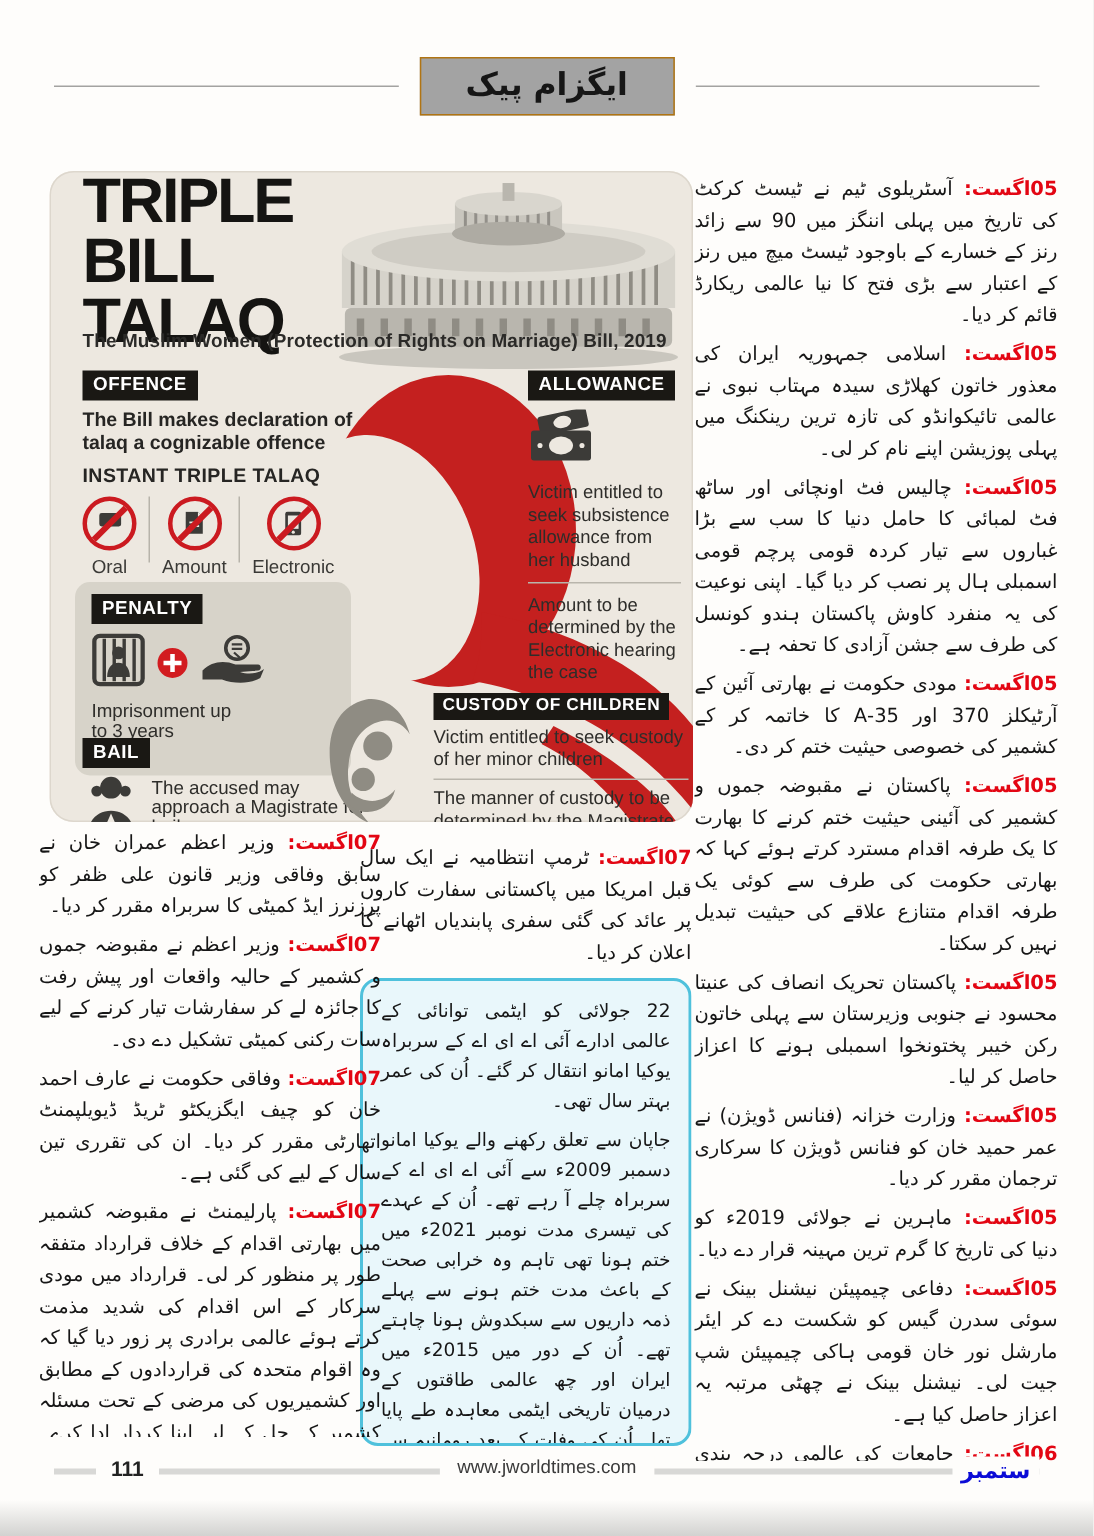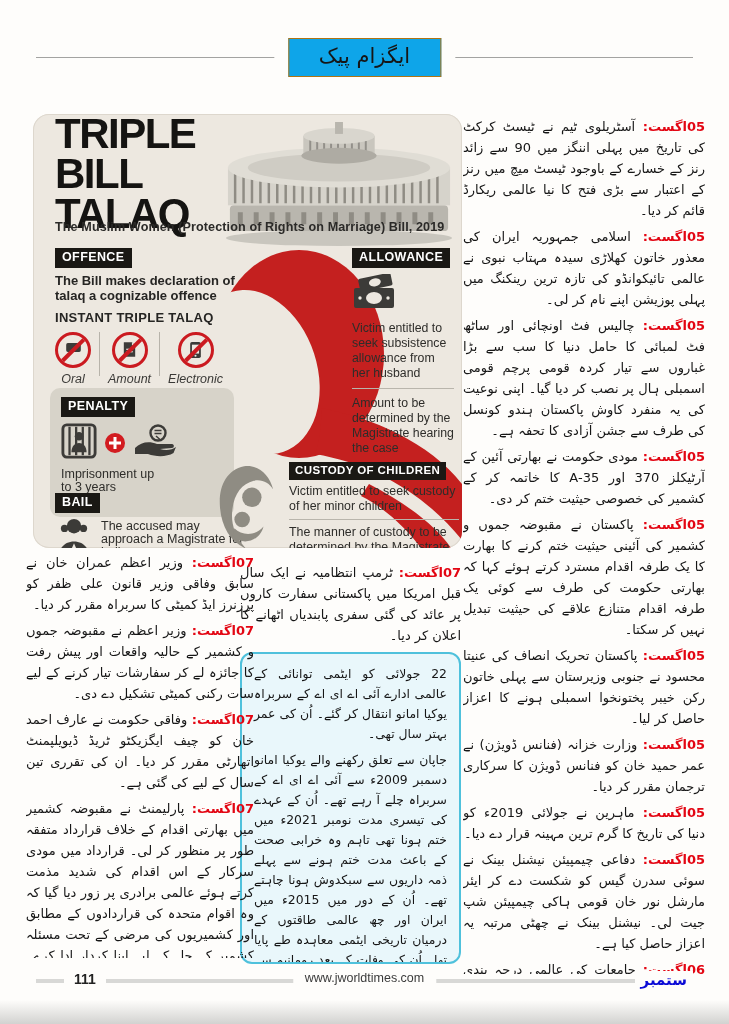--- a/index.html
+++ b/index.html
@@ -2,22 +2,22 @@
 <html lang="ur"><head>
 <meta charset="utf-8">
 <style>
   html,body{margin:0;padding:0;background:#e9e9e7;}
   .page{position:relative;width:729px;height:1024px;margin:0 auto;background:#fefdfb;overflow:hidden;
         font-family:"Liberation Sans",sans-serif;}
 
   
   .header-rule{position:absolute;top:57px;left:36px;right:36px;height:1px;background:#a3a3a1;}
   .badge-wrap{position:absolute;top:38px;left:50%;transform:translateX(-50%);background:#fefdfb;padding:0 14px;}
-  .badge{display:inline-block;background:#0ea5e9;border:1px solid #b07413;color:#fff;
-         font-family:"DejaVu Sans",sans-serif;font-weight:400;font-size:21px;line-height:1;
+  .badge{display:inline-block;background:#a3a3a3;border:1px solid #b07413;color:#fff;
+         font-family:"DejaVu Sans",sans-serif;font-weight:700;font-size:21px;line-height:1;
          padding:7px 30px 9px;direction:rtl;}
 
   
   .info{position:absolute;left:33px;top:114px;width:429px;height:434px;background:#ede8e0;
         border-radius:16px;overflow:hidden;box-shadow:inset 0 0 0 1px #ddd7cd;}
   .info-title{position:absolute;left:22px;top:0;z-index:2;color:#151412;font-weight:900;
         font-size:42px;line-height:40px;letter-spacing:-1.5px;}
   .parl{position:absolute;right:4px;top:4px;z-index:1;}
   .info-sub{position:absolute;left:22px;top:106px;width:396px;z-index:2;font-size:12.6px;
         font-weight:700;color:#2b2a28;letter-spacing:.1px;}
@@ -25,21 +25,21 @@
 
   .chip{display:inline-block;background:#1a1814;color:#fff;font-weight:800;font-size:12.5px;
         line-height:1;padding:3px 7px 4px;letter-spacing:.4px;}
   .chip.small{font-size:11.5px;padding:3px 6px;}
 
   .sec{position:absolute;z-index:2;color:#34322f;}
   .sec-offence{left:22px;top:133px;width:236px;}
   .offence-text{margin:5px 0 0;font-size:13px;font-weight:700;line-height:15px;color:#262523;width:180px;}
   .instant{margin:7px 0 0;font-size:13px;font-weight:800;letter-spacing:.3px;color:#262523;}
   .modes-row{margin-top:7px;display:flex;align-items:flex-start;}
-  .mode{text-align:center;font-style:italic;}
+  .mode{text-align:center;}
   .mode + .vsep{width:1px;background:#b7b3aa;height:44px;margin:0 8px;}
   .vsep + .mode{}
   .no-sign{display:flex;align-items:center;justify-content:center;width:30px;height:30px;
         border:3.5px solid #cb1a20;border-radius:50%;position:relative;margin:0 auto;}
   .no-sign::after{content:"";position:absolute;left:50%;top:0;bottom:0;width:3.5px;background:#cb1a20;
         transform:translateX(-50%) rotate(45deg);}
   .mode-label{display:block;margin-top:4px;font-size:12.5px;color:#3a3936;}
 
   .sec-allow{right:8px;top:133px;width:102px;}
   .allow-text{margin:5px 0 0;font-size:12.3px;font-weight:500;line-height:15px;color:#2e2d2a;}
@@ -176,21 +176,21 @@
               <ellipse cx="23" cy="8.5" rx="6" ry="4" fill="#ede8e0"></ellipse>
             </g>
           <rect x="2" y="14" width="40" height="20" rx="2" fill="#3c3b38"></rect>
           <ellipse cx="22" cy="24" rx="8" ry="6" fill="#ede8e0"></ellipse>
           <circle cx="8" cy="24" r="1.7" fill="#ede8e0"></circle>
             <circle cx="36" cy="24" r="1.7" fill="#ede8e0"></circle>
         </svg>
       </div>
       <p class="allow-text">Victim entitled to seek subsistence allowance from her husband</p>
       <div class="divider"></div>
-      <p class="allow-text">Amount to be determined by the Magistrate hearing the case</p>
+      <p class="allow-text">Amount to be determined by the Electronic hearing the case</p>
     </div>
 
     <div class="sec sec-penalty">
       <span class="chip">PENALTY</span>
       <div class="penalty-icons">
         <span>
           <svg width="36" height="36" viewBox="0 0 38 38">
             <rect x="2" y="2" width="34" height="34" rx="4" fill="none" stroke="#3c3b38" stroke-width="3"></rect>
             <circle cx="19" cy="14" r="4.5" fill="#3c3b38"></circle>
             <path d="M11 31 c0-7 4-10 8-10 s8 3 8 10 z" fill="#3c3b38"></path>

